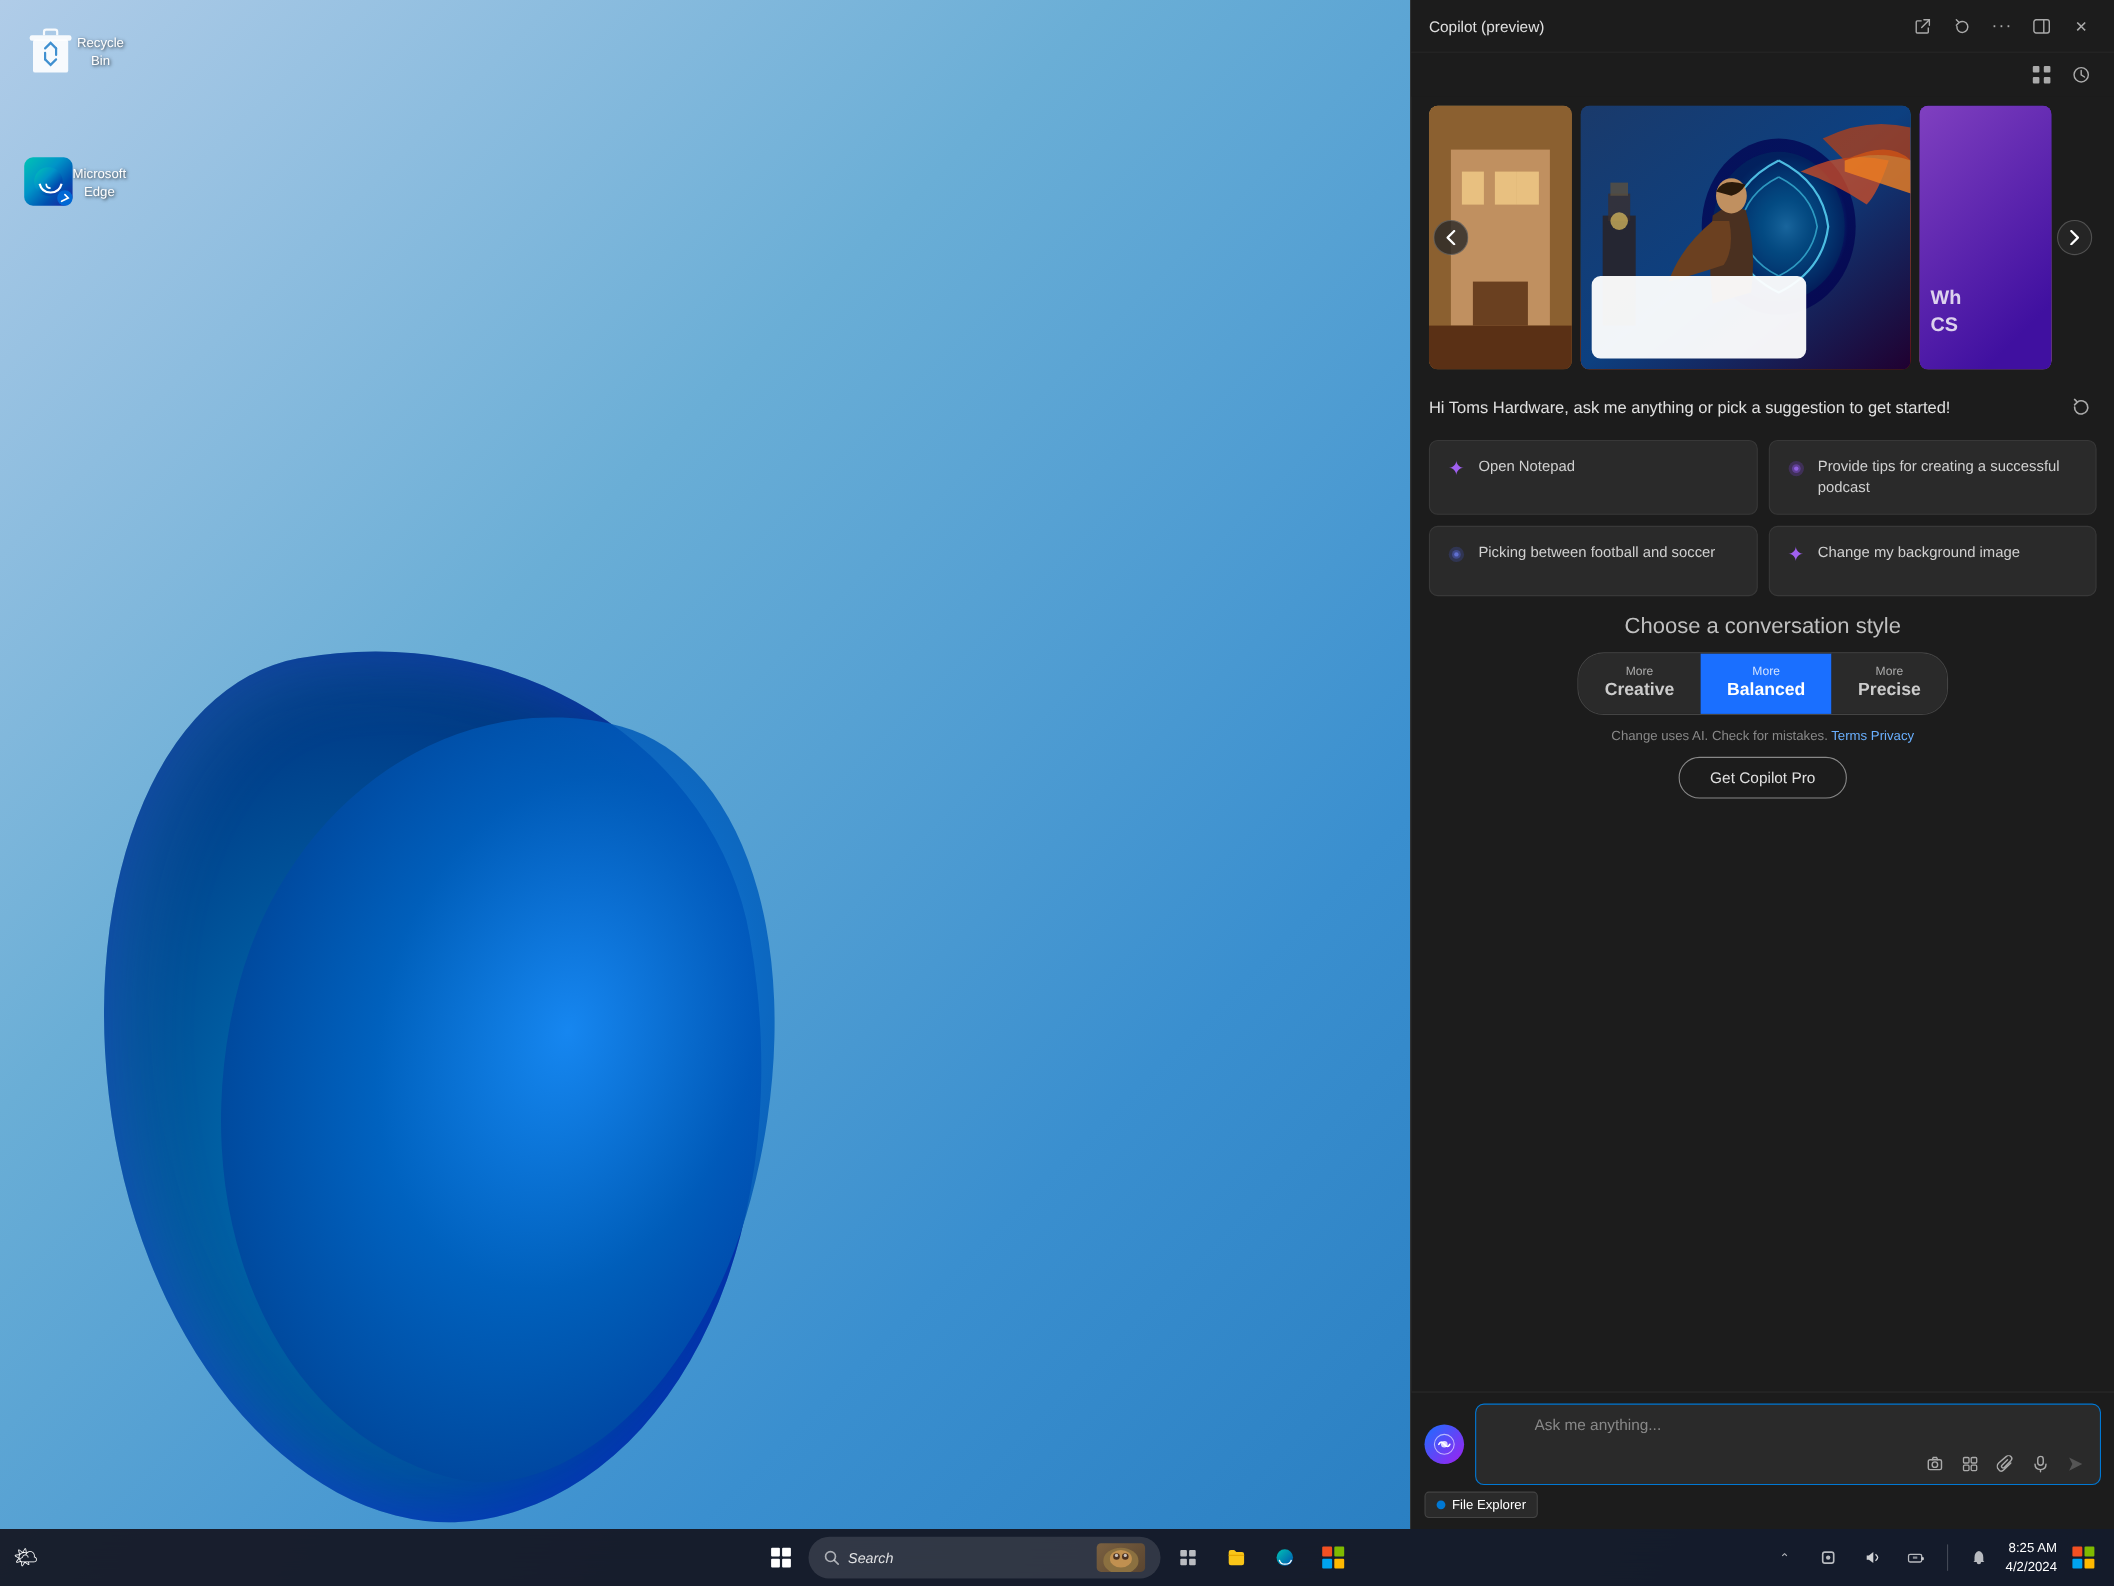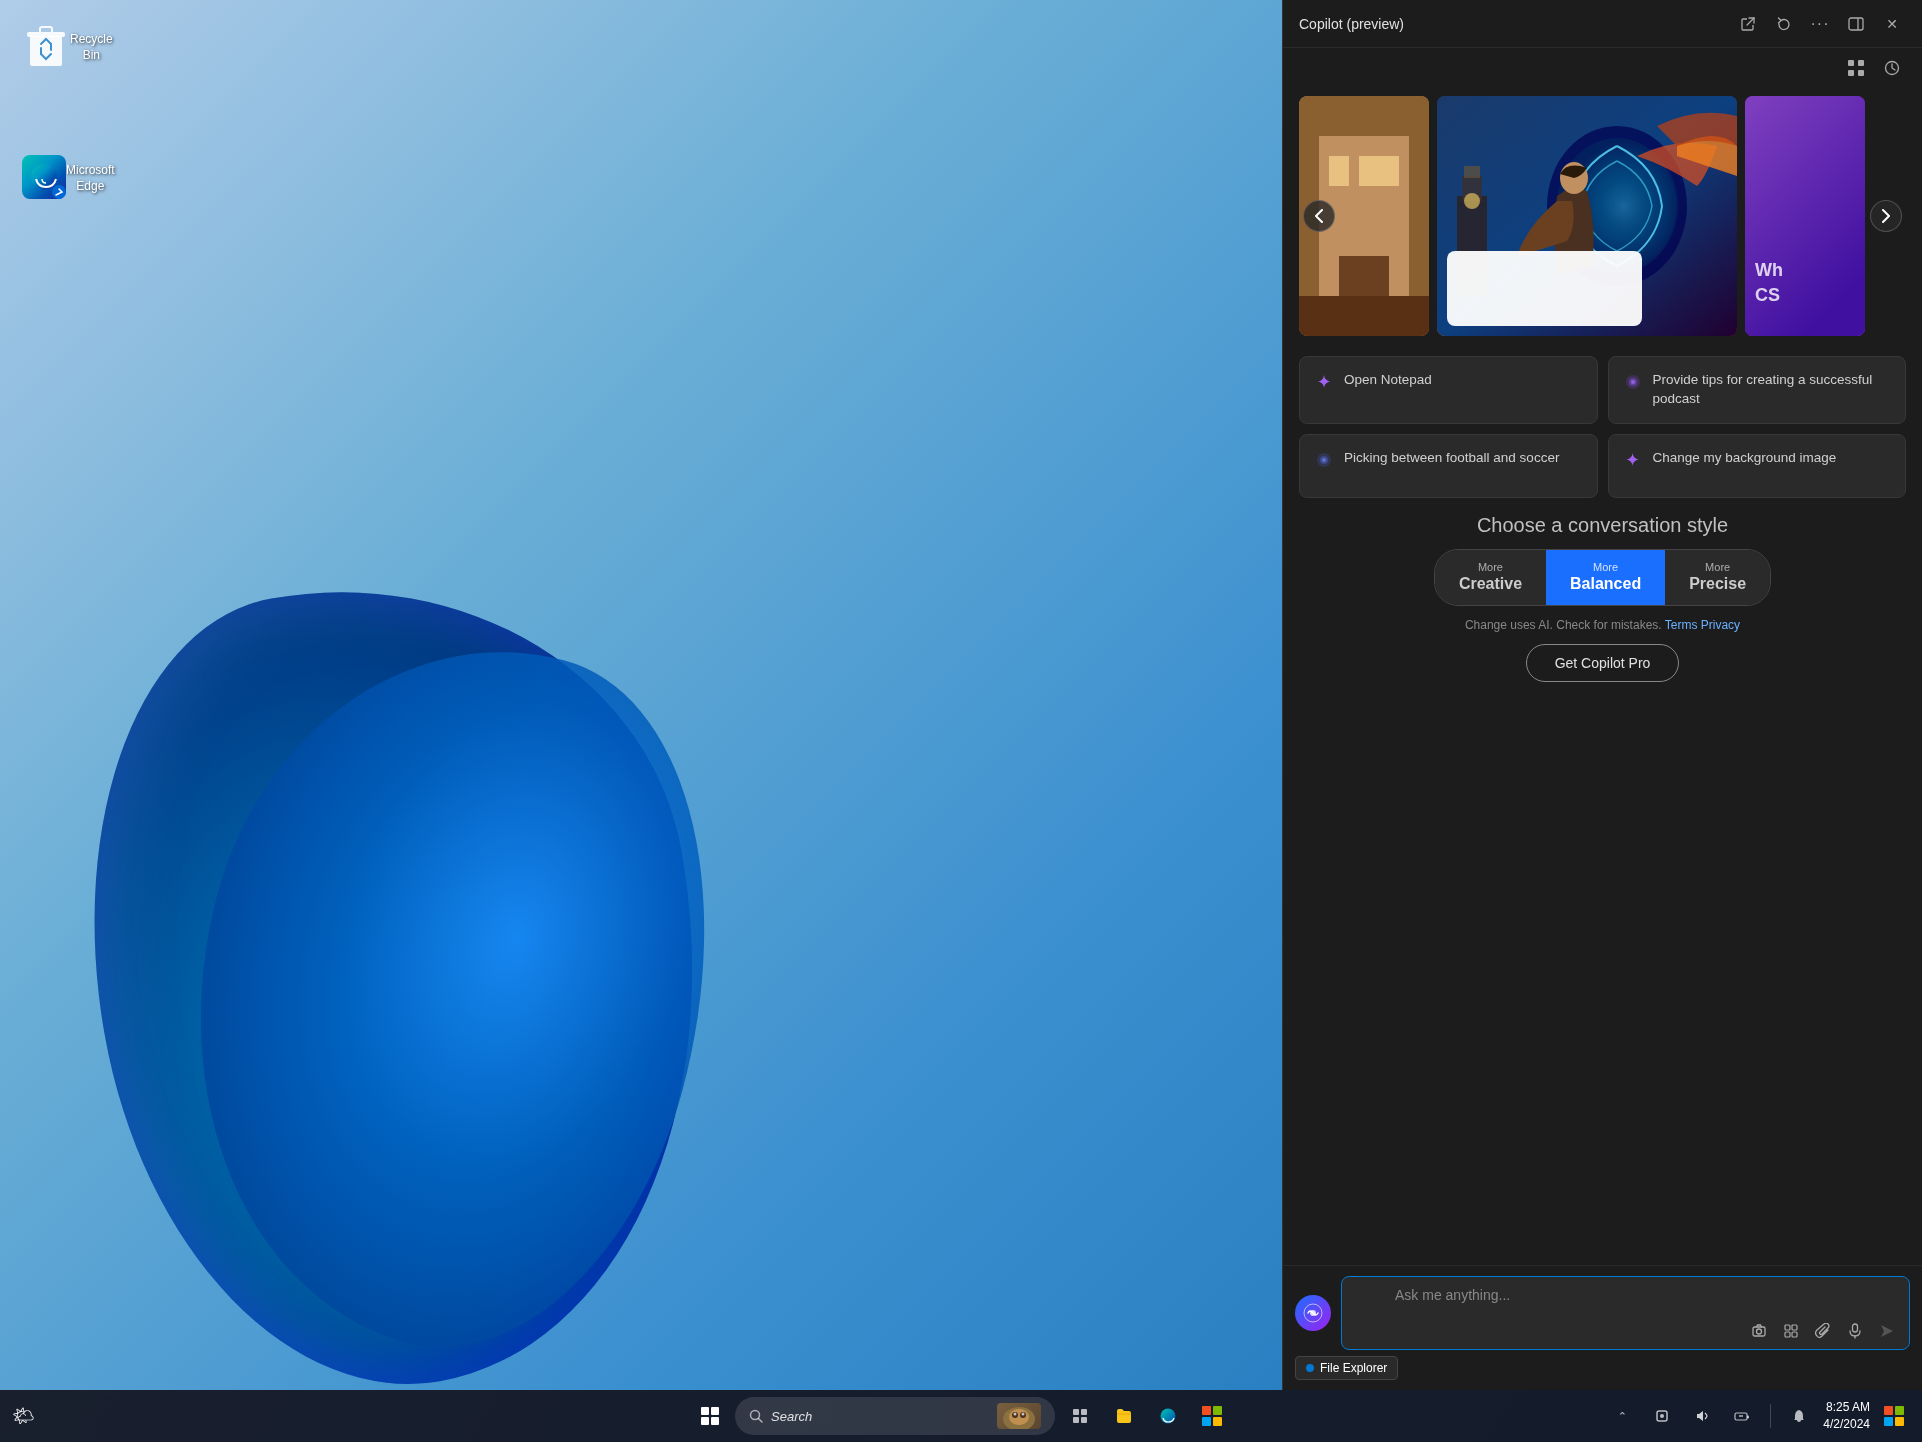--- a/index.html
+++ b/index.html
@@ -76,21 +76,21 @@
       top: 16px;
       left: 18px;
     }
     .recycle-bin-svg {
       width: 48px;
       height: 48px;
     }
 
     
     .edge-icon {
-      top: 147px;
+      top: 135px;
       left: 18px;
     }
 
     
     .taskbar {
       position: absolute;
       bottom: 0;
       left: 0;
       right: 0;
       height: 52px;
@@ -941,20 +941,29 @@
       </div>
       <div class="carousel-btn next">
         <svg width="10" height="14" viewBox="0 0 10 14">
           <path d="M2 1 L8 7 L2 13" stroke="white" stroke-width="2" fill="none" stroke-linecap="round" stroke-linejoin="round"></path>
         </svg>
       </div>
     </div>
 
     <div class="panel-content">
 
+      <div class="greeting-row">
+        <span class="greeting-text">Hi Toms Hardware, ask me anything or pick a suggestion to get started!</span>
+        <div class="refresh-btn">
+          <svg width="16" height="16" viewBox="0 0 16 16">
+            <path d="M2 8 A6 6 0 1 0 4.5 3.5" stroke="#aaa" stroke-width="1.5" fill="none" stroke-linecap="round"></path>
+            <path d="M2 1 L4.5 3.5 L2 6" stroke="#aaa" stroke-width="1.5" fill="none" stroke-linecap="round" stroke-linejoin="round"></path>
+          </svg>
+        </div>
+      </div>
 
       <div class="suggestions-grid">
 
         <div class="suggestion-card">
           <div class="suggestion-icon" style="color:#a060f0;font-size:18px;">✦</div>
           <span class="suggestion-text">Open Notepad</span>
         </div>
 
         <div class="suggestion-card">
           <div class="suggestion-icon">

